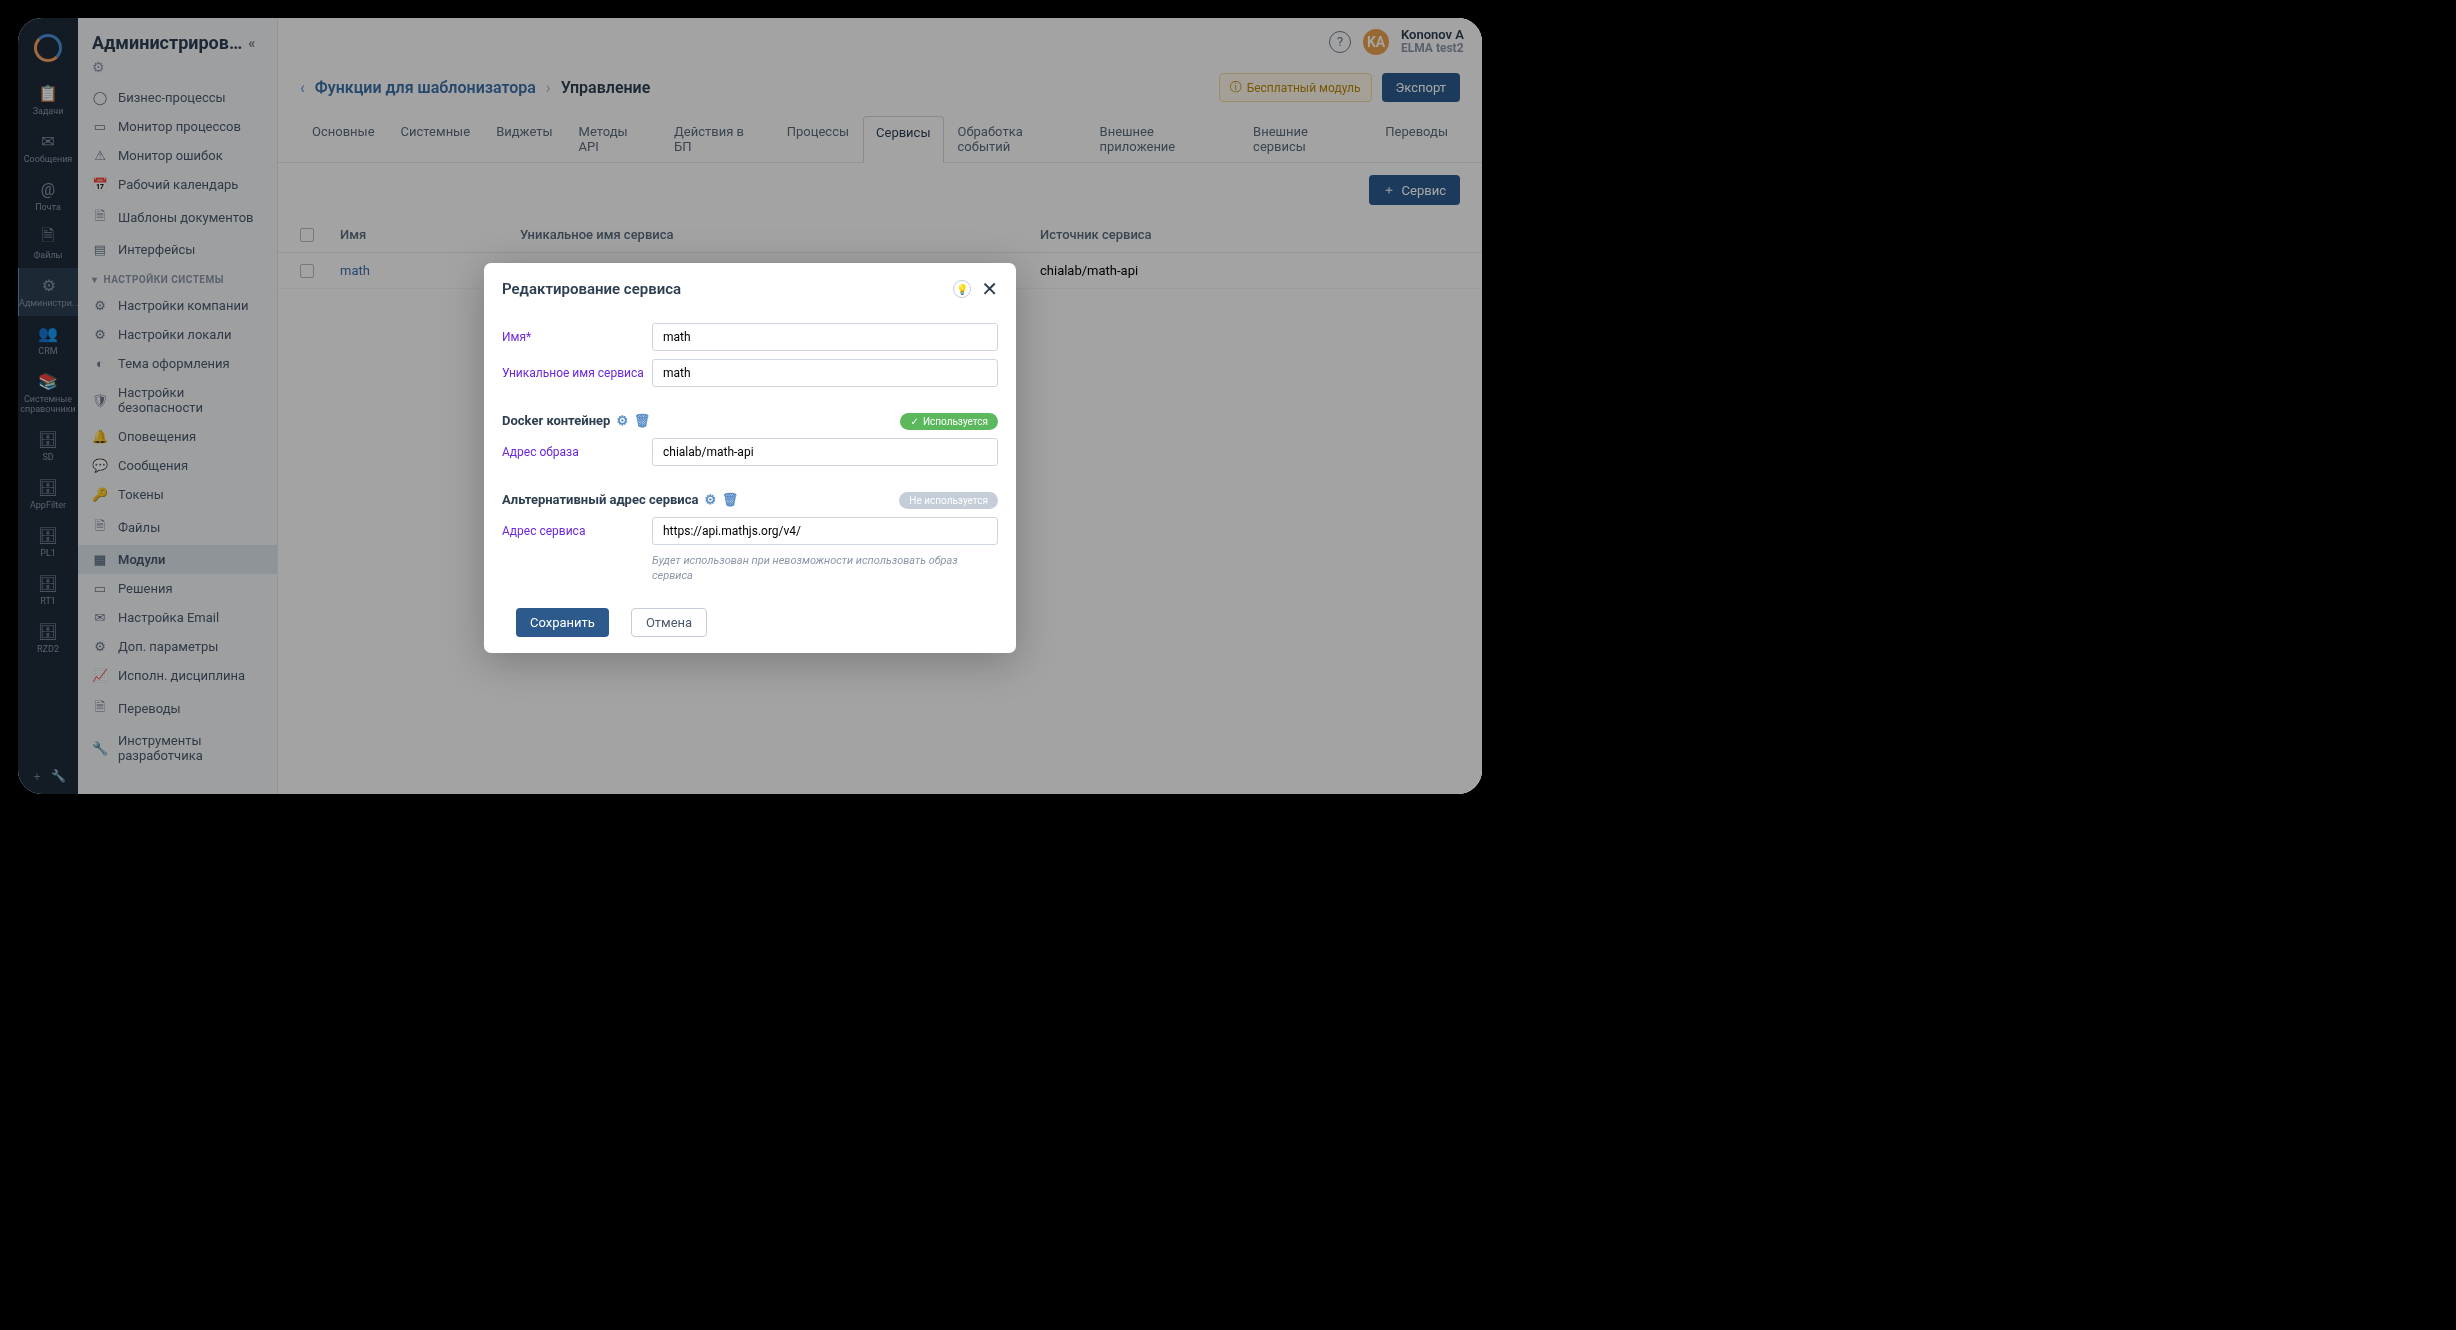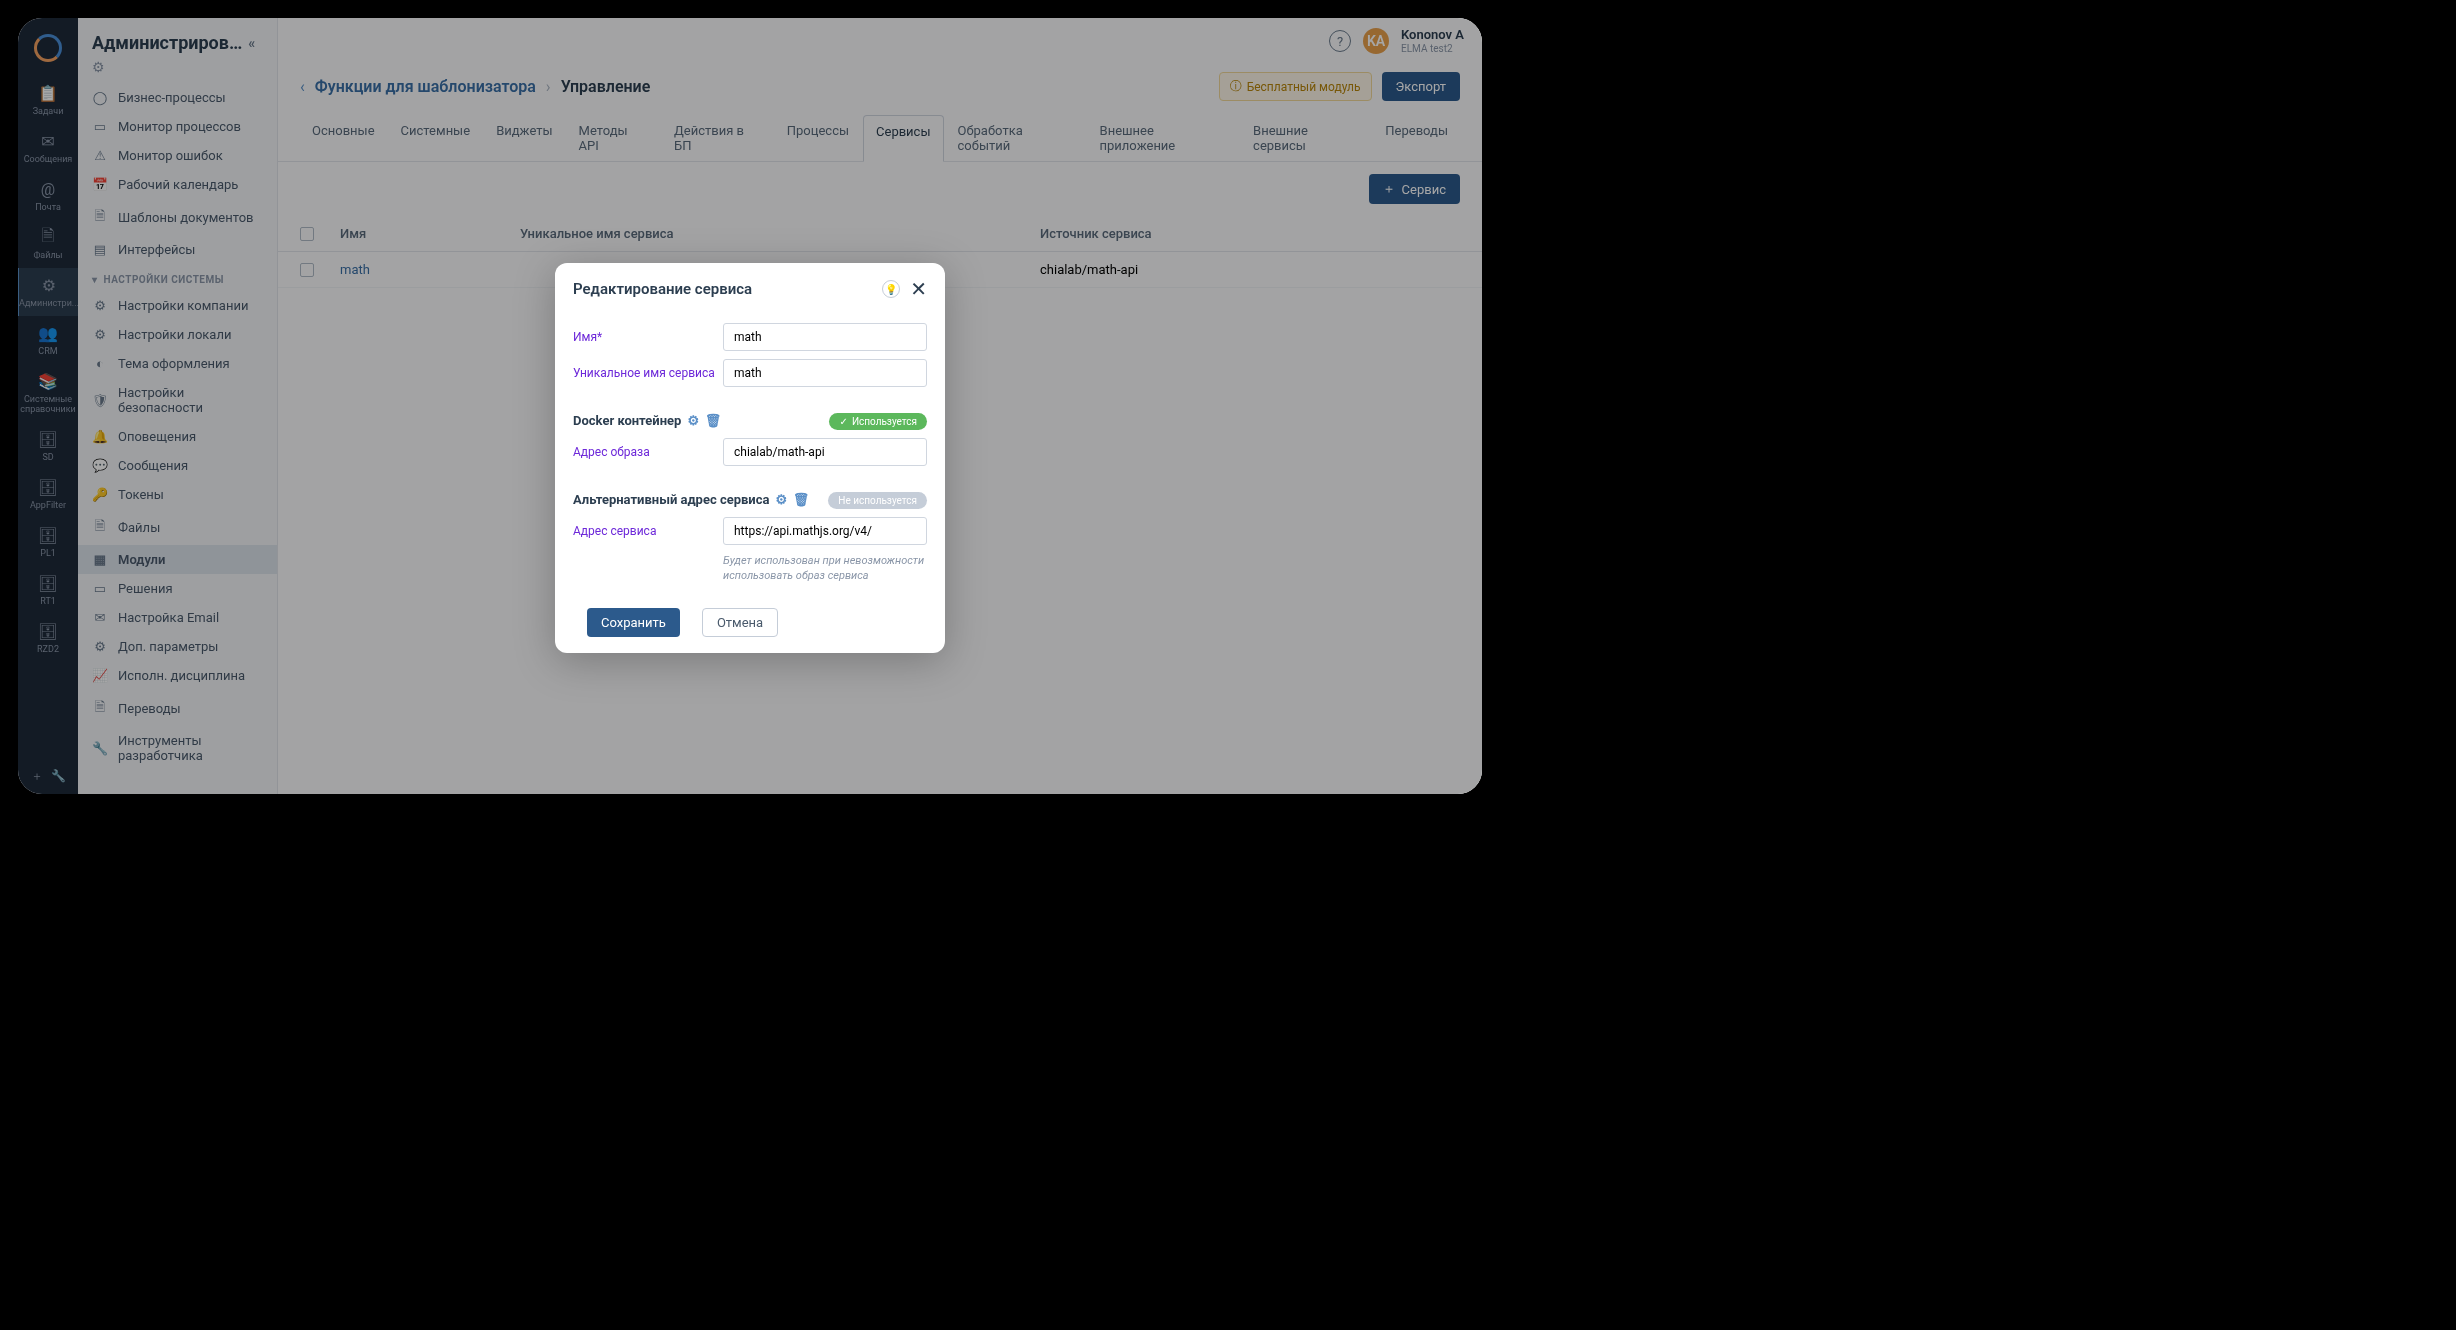--- a/index.html
+++ b/index.html
@@ -28,21 +28,21 @@
 .side-item .si-ico { width: 16px; text-align: center; color: #6a7a8c; font-size: 13px; }
 .side-section { padding: 10px 14px 6px; font-size: 10px; font-weight: 700; letter-spacing: 0.5px; color: #8a96a8; display:flex; align-items:center; gap:6px; }
 
 
 .main { flex: 1; background: #fafbfc; display: flex; flex-direction: column; }
 .topbar { display: flex; align-items: center; justify-content: flex-end; padding: 10px 18px; gap: 12px; }
 .topbar .help { width: 22px; height:22px; border:1.5px solid #6a7a8c; border-radius:50%; display:flex; align-items:center; justify-content:center; color:#6a7a8c; font-size:13px; }
 .avatar { width: 26px; height: 26px; border-radius: 50%; background: #e8a04c; color: #fff; display:flex; align-items:center; justify-content:center; font-size:14px; font-weight:600; }
 .user-meta { display:flex; flex-direction:column; line-height:1.1; }
 .user-meta .n { font-size:13px; font-weight:600; color:#2c3e50; }
-.user-meta .t { font-size:10px; color:#8a96a8; }
+.user-meta .t { font-size:12px; color:#8a96a8;font-weight:bold; }
 
 .crumb-row { display:flex; align-items:center; justify-content:space-between; padding: 8px 22px 14px; }
 .crumb { display:flex; align-items:center; gap:10px; font-size:16px; }
 .crumb .back { color:#5a8fc7; font-size:16px; }
 .crumb .lnk { color:#3a6fa7; font-weight:600; }
 .crumb .sep { color:#aab4c2; }
 .crumb .cur { color:#2c3e50; font-weight:600; }
 .crumb-actions { display:flex; gap:10px; }
 .badge-free { background:#fdf6e9; border:1px solid #f0d89a; color:#b8860b; font-size:12px; padding:5px 10px; border-radius:4px; display:flex; align-items:center; gap:5px; }
 .btn { border:none; cursor:pointer; border-radius:4px; font-size:13px; padding:6px 14px; }
@@ -57,21 +57,21 @@
 .btn-add { background:#2c5a8c; color:#fff; display:flex; align-items:center; gap:6px; }
 
 .table { width:100%; }
 .thead, .trow { display:grid; grid-template-columns: 40px 180px 520px 1fr; align-items:center; padding:10px 22px; font-size:13px; }
 .thead { color:#5a6a7c; border-bottom:1px solid #e0e4ea; font-weight:500; }
 .trow { border-bottom:1px solid #eef1f5; }
 .trow .name-cell { color:#3a6fa7; }
 .cbx { width:14px; height:14px; border:1px solid #b0bac6; border-radius:2px; }
 
 
-.modal { position:absolute; top:245px; left:50%; transform:translateX(-50%); width:390px; background:#fff; border-radius:12px; box-shadow:0 8px 40px rgba(0,0,0,0.25); z-index:100; font-size:13px; }
+.modal { position:absolute; top:245px; left:50%; transform:translateX(-50%); width:532px; background:#fff; border-radius:7px; box-shadow:0 8px 40px rgba(0,0,0,0.25); z-index:100; font-size:13px; }
 .modal-head { display:flex; align-items:center; justify-content:space-between; padding:14px 18px 10px; }
 .modal-head h3 { font-size:15px; font-weight:600; color:#2c3e50; }
 .modal-head .acts { display:flex; gap:10px; align-items:center; }
 .modal-head .hint { width:18px; height:18px; border:1px solid #c5cdd8; border-radius:50%; display:flex; align-items:center; justify-content:center; font-size:10px; color:#8a96a8; }
 .modal-head .close { font-size:20px; cursor:pointer; color:#2c3e50; font-weight:300; }
 .modal-body { padding:4px 18px 12px; }
 .frow { display:flex; align-items:center; margin:8px 0; }
 .frow label { width:150px; color:#6d28d9; font-size:12px; }
 .frow input { flex:1; border:1px solid #d0d6df; border-radius:3px; padding:6px 10px; font-size:12px; }
 .sect-row { display:flex; align-items:flex-start; justify-content:space-between; margin:26px 0 4px; }

